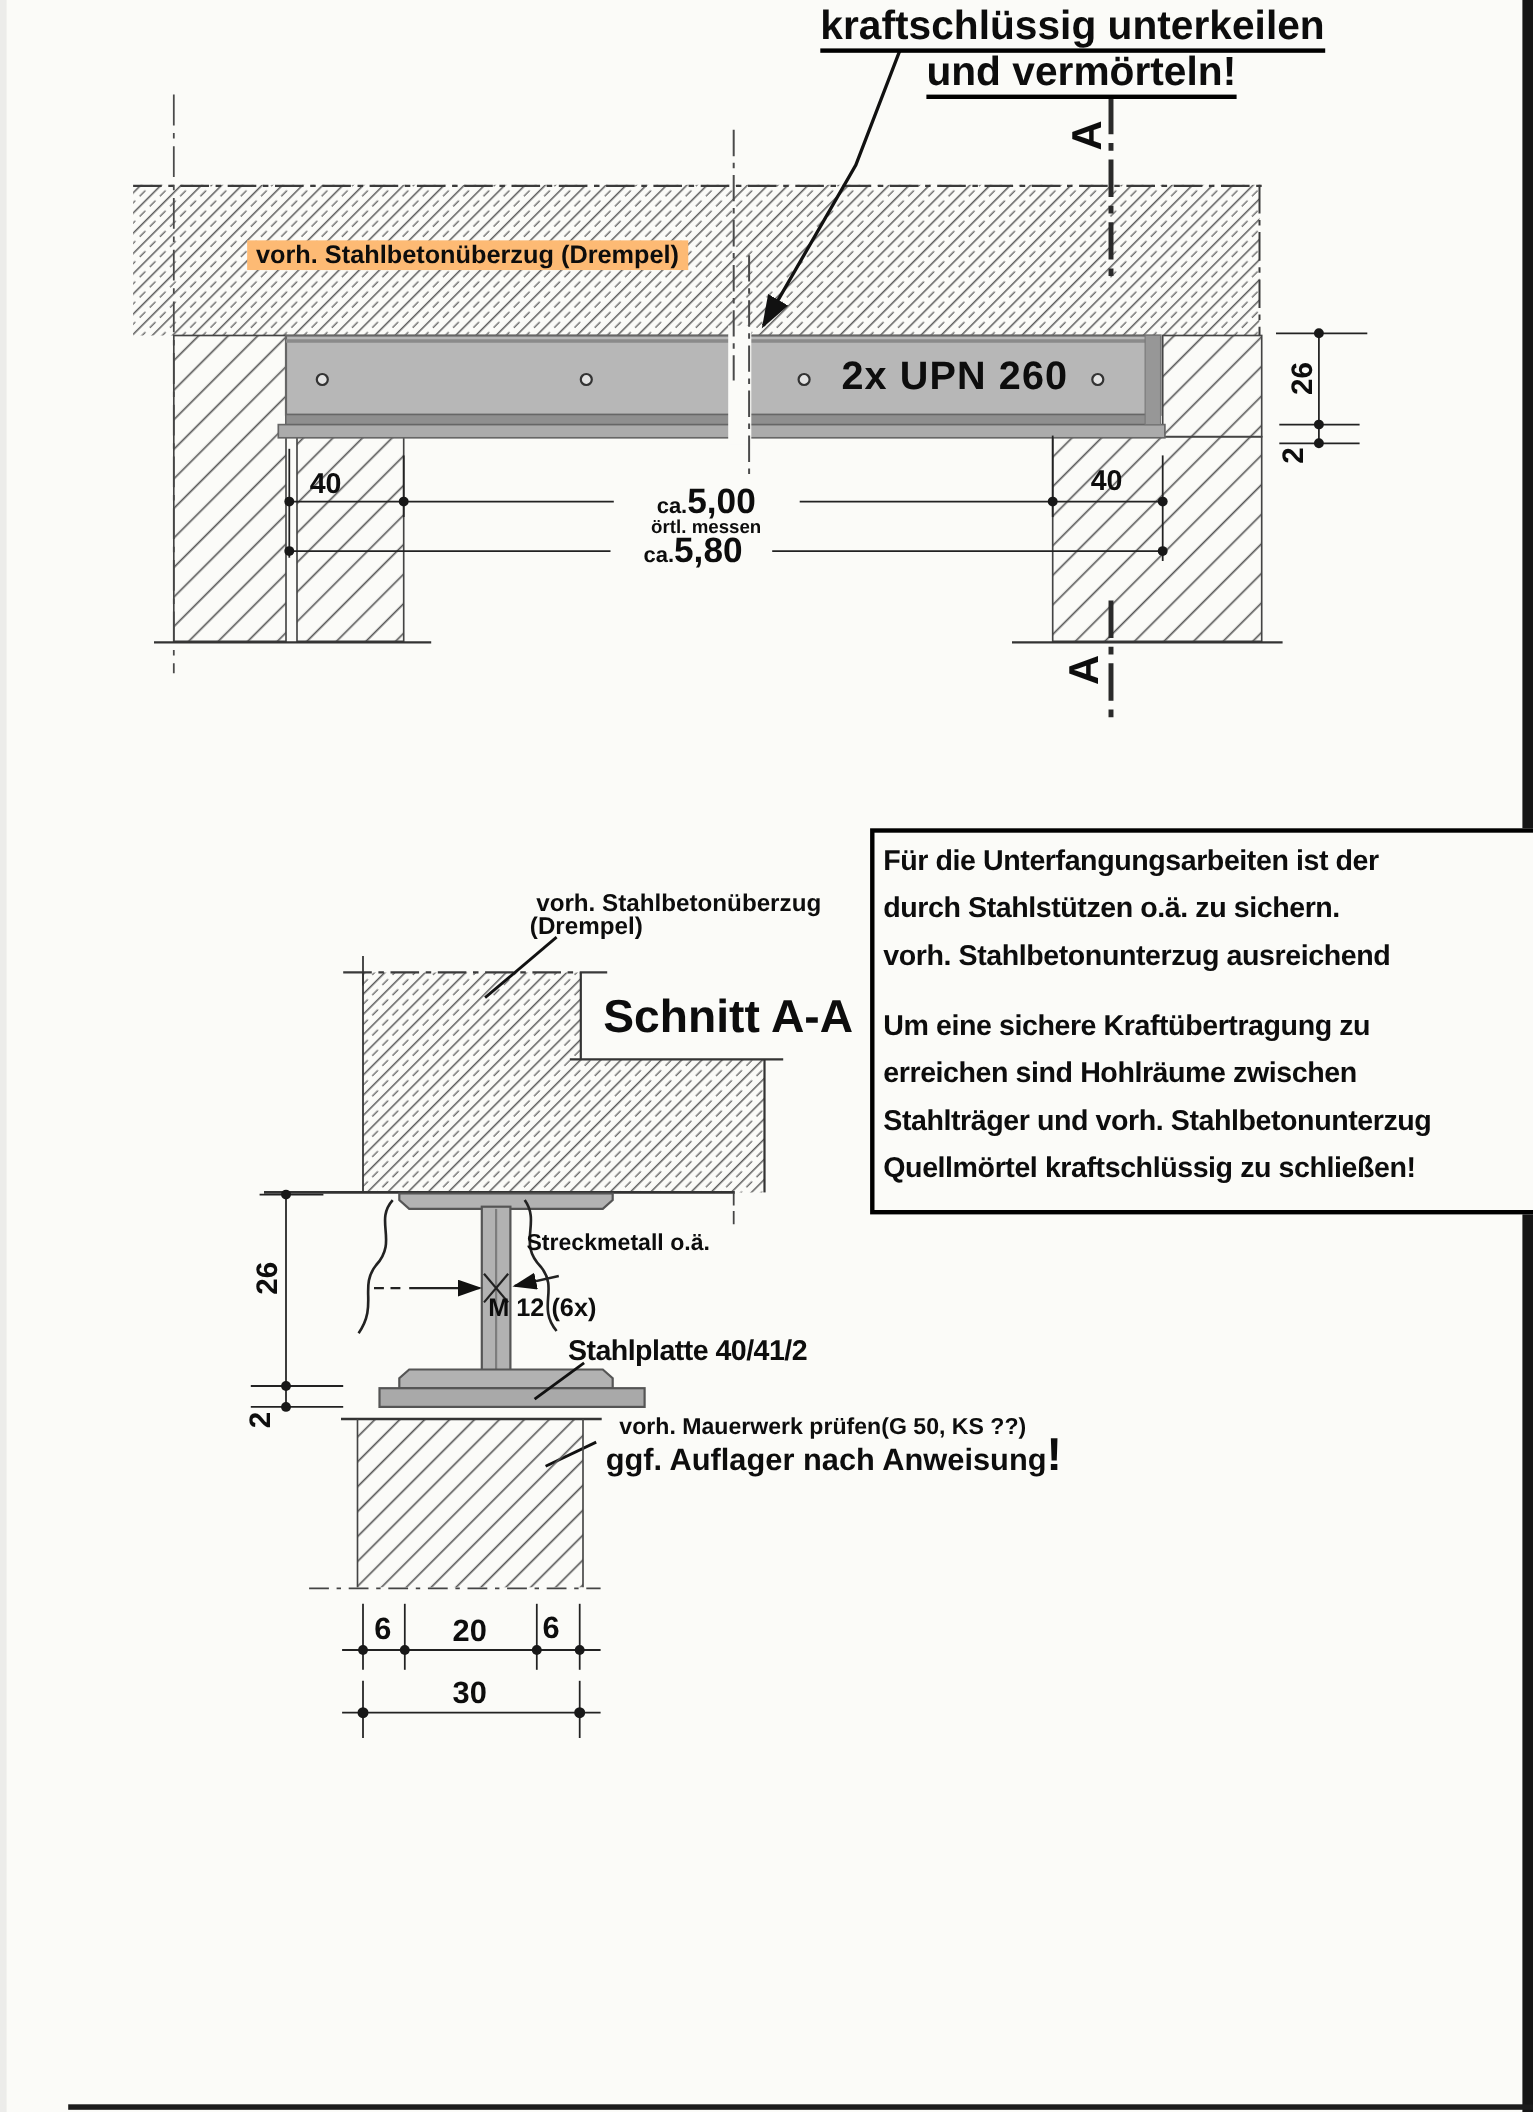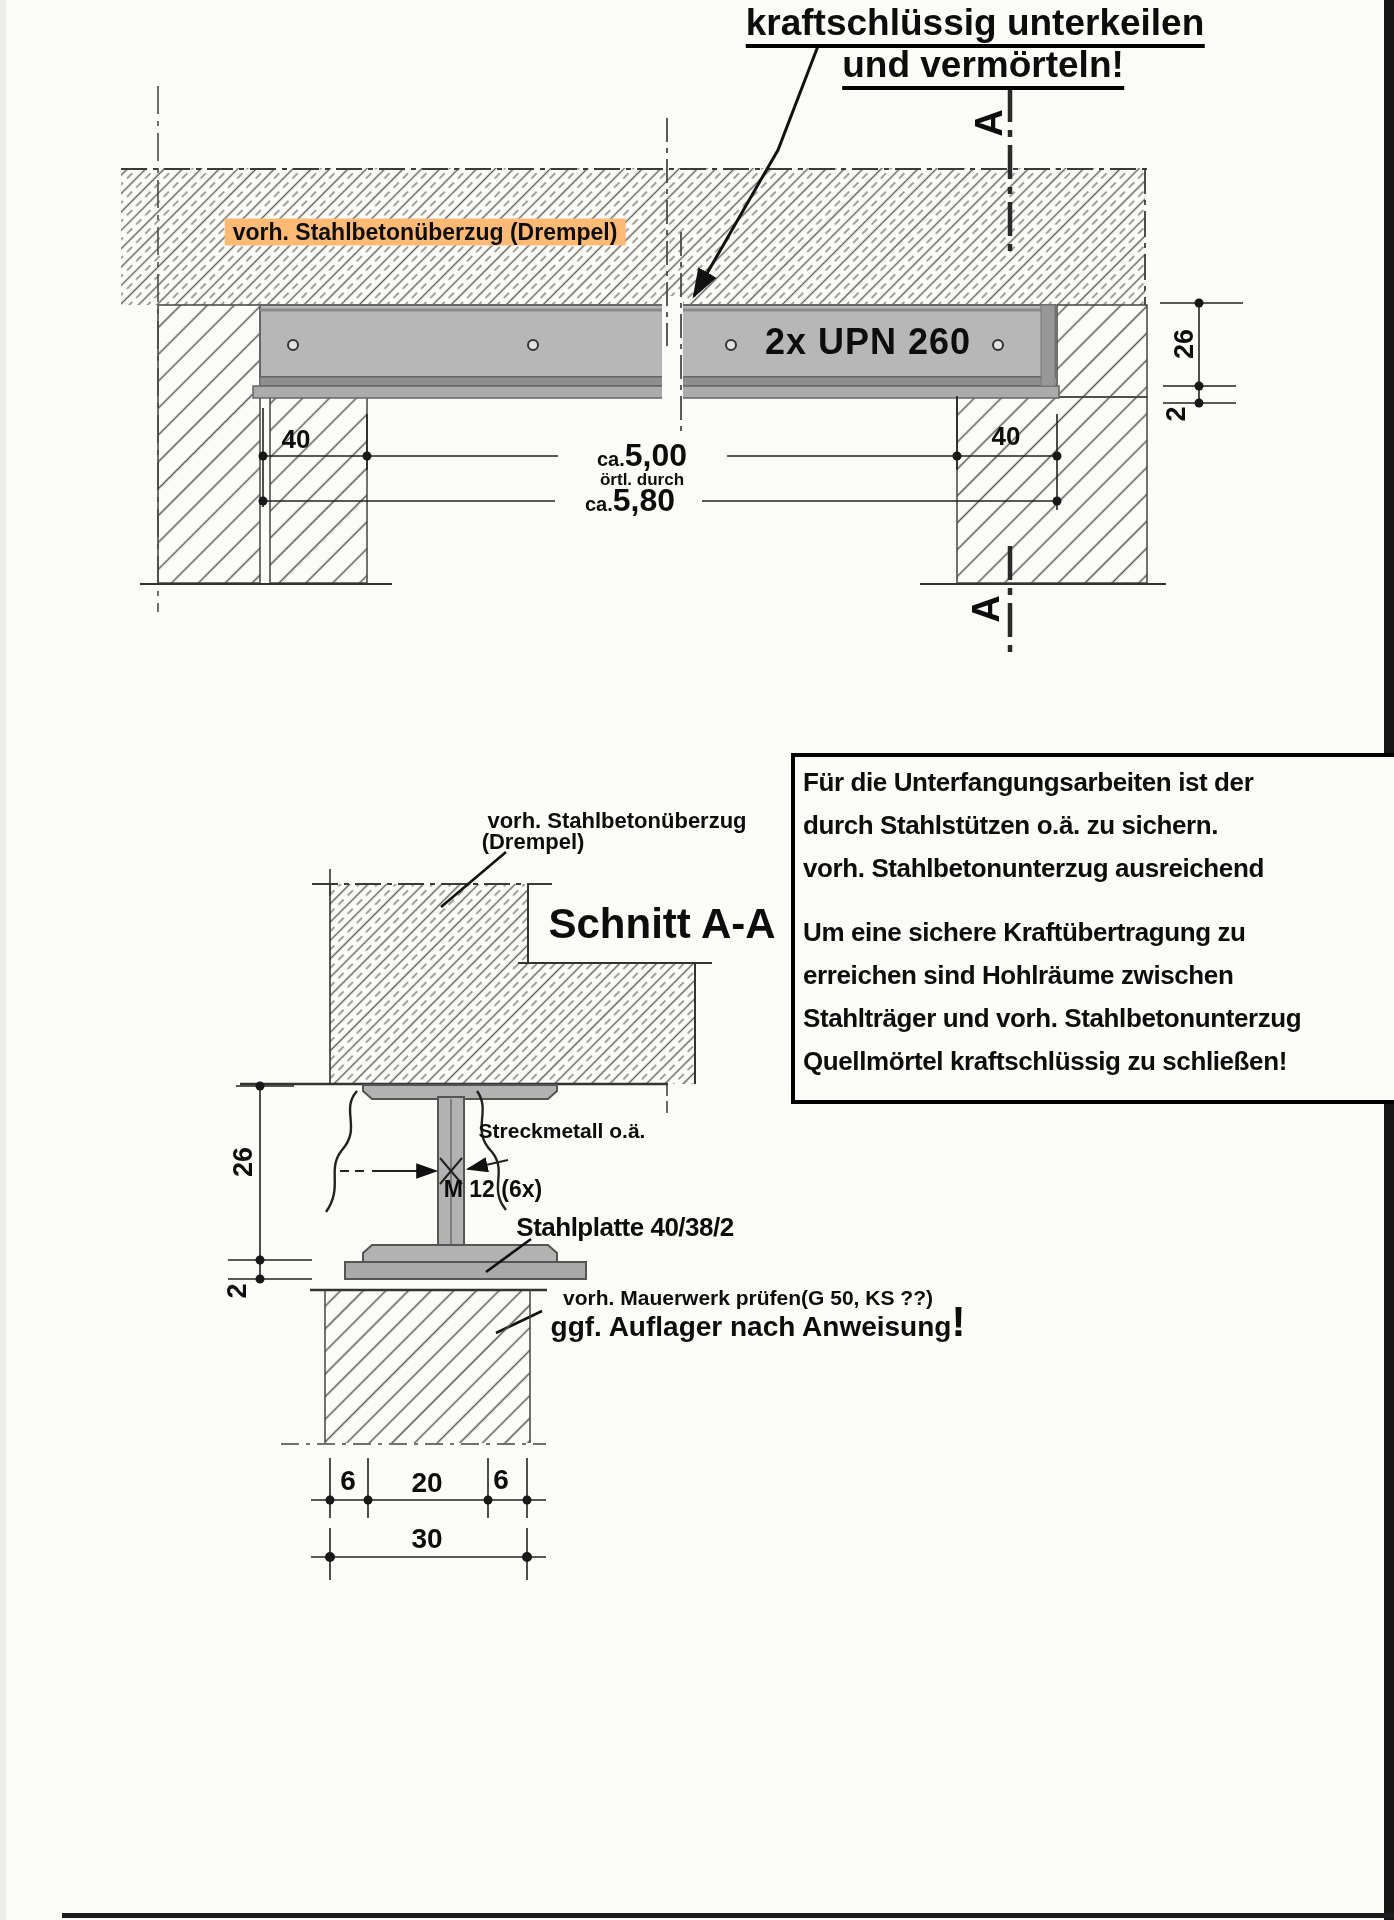--- a/index.html
+++ b/index.html
@@ -180,33 +180,33 @@
 <div class="lbl whitebg" style="left:425px;top:232px;font-size:23px;">vorh. Stahlbetonüberzug (Drempel)</div>
 <div class="lbl" style="left:868px;top:342px;font-size:36px;letter-spacing:1px;">2x UPN 260</div>
 
 <div class="lbl rot" style="left:989px;top:123px;font-size:38px;">A</div>
 <div class="lbl rot" style="left:986px;top:609px;font-size:38px;">A</div>
 
 <div class="lbl" style="left:296px;top:439px;font-size:26px;">40</div>
 <div class="lbl" style="left:1006px;top:436px;font-size:26px;">40</div>
 
 <div class="lbl" style="left:642px;top:455px;font-size:32px;"><span class="sm">ca.</span><span>5,00</span></div>
-<div class="lbl" style="left:642px;top:479px;font-size:17px;">örtl. durch</div>
+<div class="lbl" style="left:642px;top:479px;font-size:17px;">örtl. messen</div>
 <div class="lbl" style="left:630px;top:500px;font-size:32px;"><span class="sm">ca.</span><span>5,80</span></div>
 
 <div class="lbl rot" style="left:1184px;top:344px;font-size:27px;">26</div>
 <div class="lbl rot" style="left:1176px;top:414px;font-size:27px;">2</div>
 
 <div class="lbl" style="left:617px;top:821px;font-size:22px;">vorh. Stahlbetonüberzug</div>
 <div class="lbl" style="left:533px;top:842px;font-size:22px;">(Drempel)</div>
 <div class="lbl" style="left:662px;top:924px;font-size:42px;">Schnitt A-A</div>
 
 <div class="lbl" style="left:562px;top:1130px;font-size:21px;">Streckmetall o.ä.</div>
 <div class="lbl" style="left:493px;top:1189px;font-size:23px;">M 12 (6x)</div>
-<div class="lbl" style="left:625px;top:1227px;font-size:26px;letter-spacing:-0.5px;">Stahlplatte 40/38/2</div>
+<div class="lbl" style="left:625px;top:1227px;font-size:26px;letter-spacing:-0.5px;">Stahlplatte 40/41/2</div>
 
 <div class="lbl" style="left:733px;top:1297px;font-size:21px;margin-left:15px;"><span>vorh. Mauerwerk prüfen</span><span>(G 50, KS ??)</span></div>
 <div class="lbl" style="left:758px;top:1322px;font-size:28px;"><span>ggf. Auflager nach Anweisung</span><span style="font-size:42px;">!</span></div>
 
 <div class="lbl rot" style="left:243px;top:1162px;font-size:27px;">26</div>
 <div class="lbl rot" style="left:237px;top:1291px;font-size:27px;">2</div>
 
 <div class="lbl" style="left:348px;top:1481px;font-size:28px;">6</div>
 <div class="lbl" style="left:427px;top:1483px;font-size:28px;">20</div>
 <div class="lbl" style="left:501px;top:1480px;font-size:28px;">6</div>

